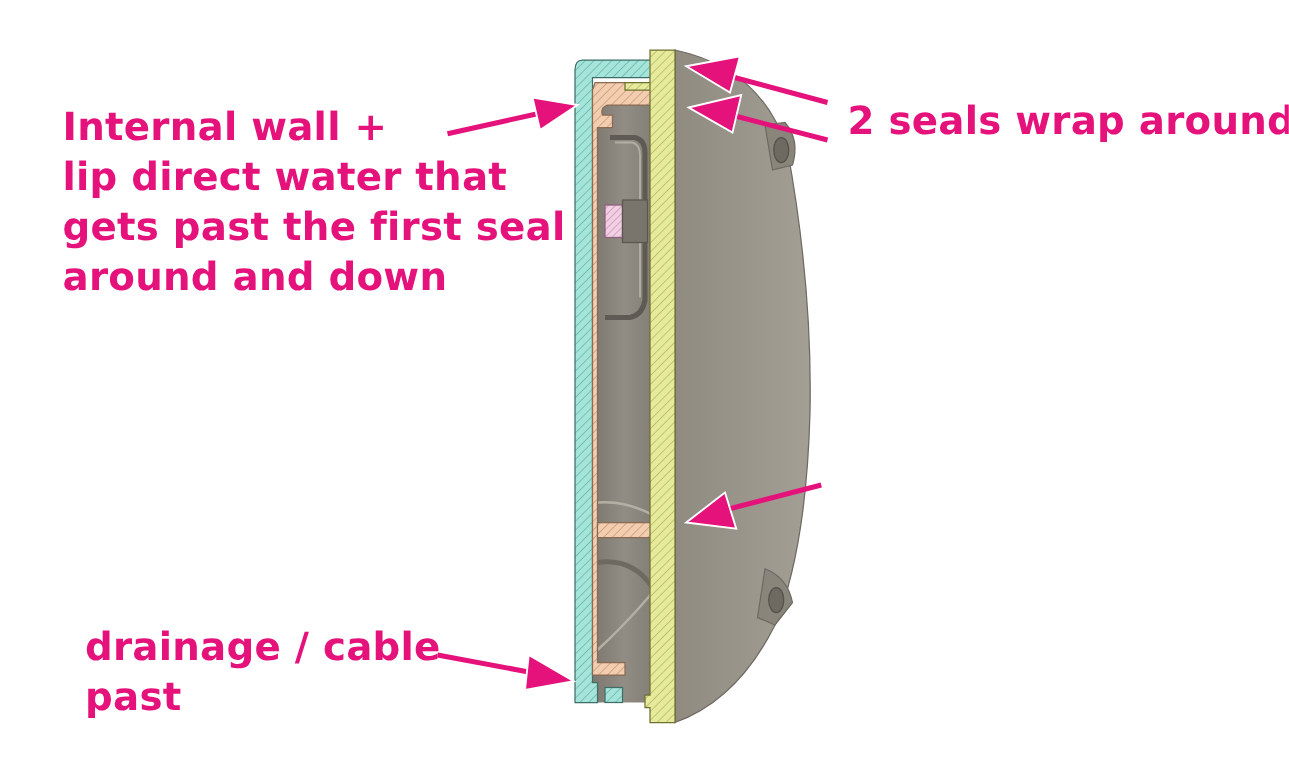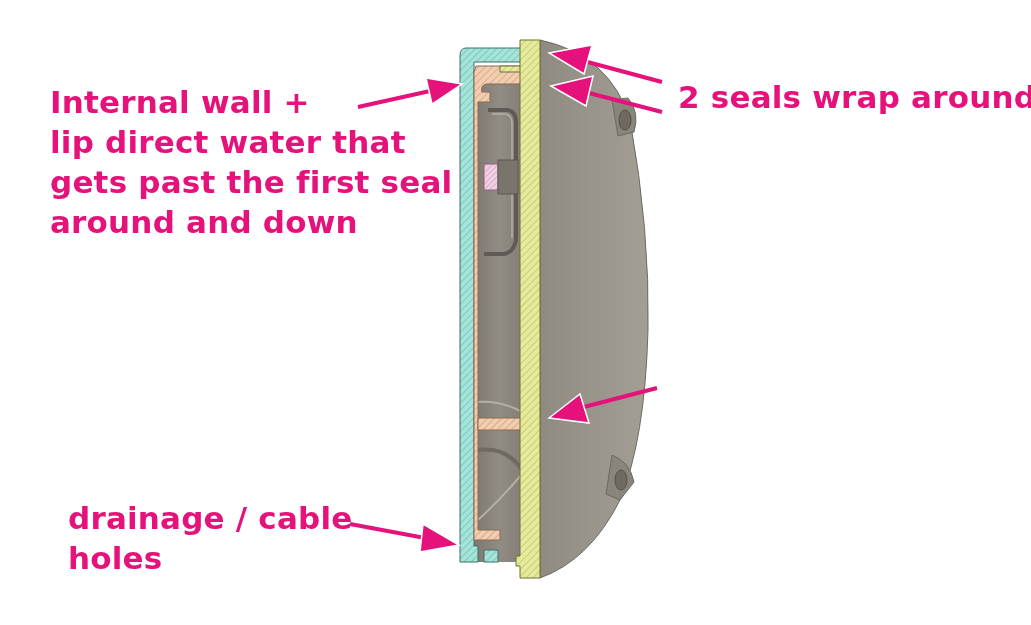--- a/index.html
+++ b/index.html
@@ -110,14 +110,14 @@
       </g>
     </g>
   </svg>
 
   <div id="label-internal" class="label">Internal wall +
 lip direct water that
 gets past the first seal
 around and down</div>
   <div id="label-seals" class="label">2 seals wrap around</div>
   <div id="label-drain" class="label">drainage / cable
-holes</div>
+past</div>
 </div>
 
 </body></html>

